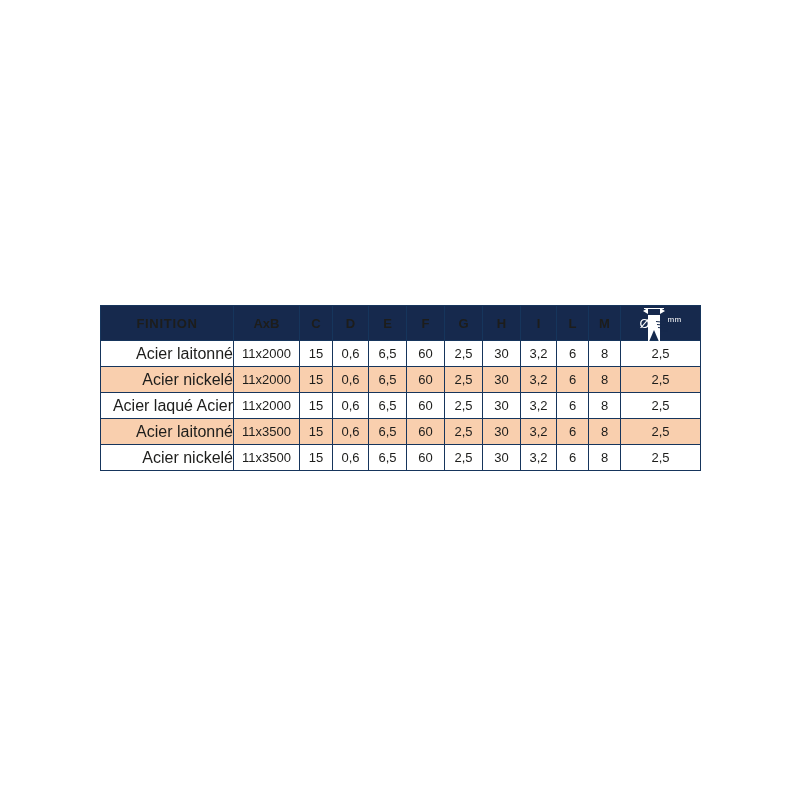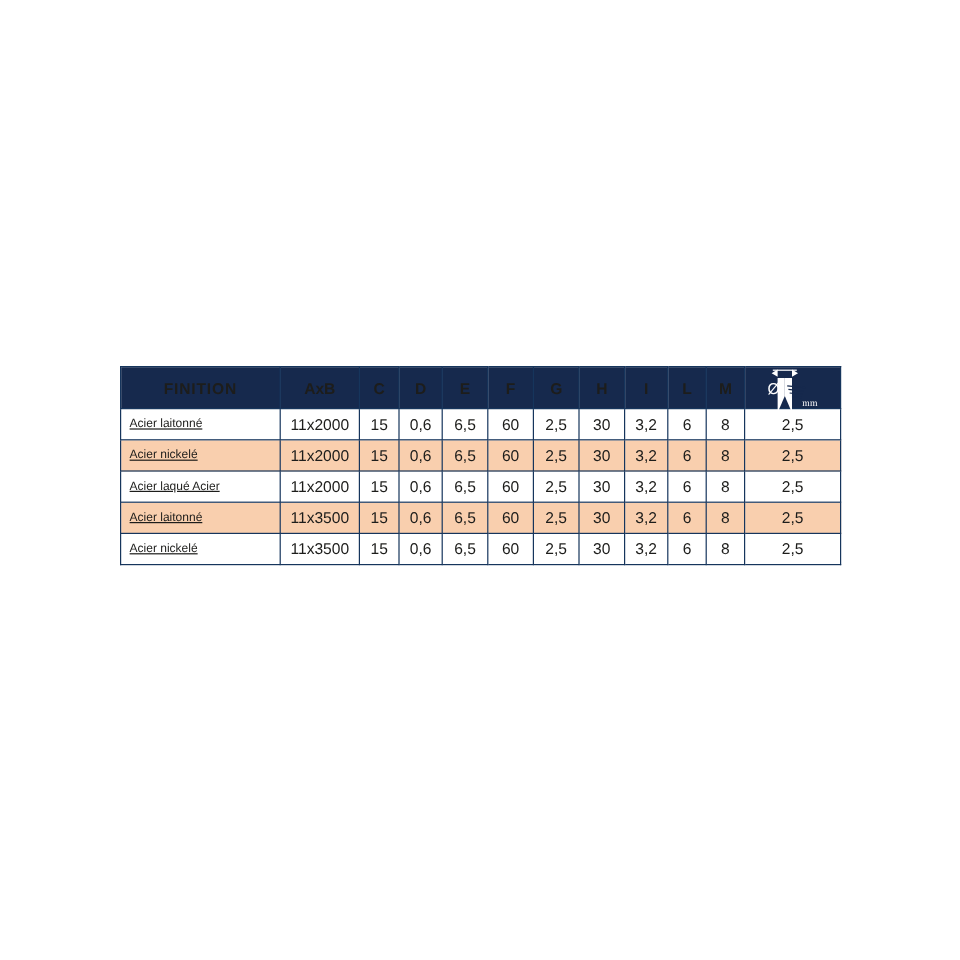--- a/index.html
+++ b/index.html
@@ -62,24 +62,23 @@
 
   th.letter-head {
     font-size: 16px;
   }
 
   th.screw-head {
     position: relative;
   }
 
   tbody td.finition-cell {
-    text-align: left;
+    text-align: right;
     padding-left: 7px;
-    font-size: 10px;
-    text-decoration: underline;
+    font-size: 16px;
   }
 
   tr.alt td {
     background: #f9cfae;
   }
 
   tr.plain td {
     background: #ffffff;
   }
 
@@ -148,26 +147,25 @@
     position: absolute;
     left: 0;
     width: 16px;
     height: 1px;
     background: #16294d;
     transform-origin: left center;
   }
   .mm-label {
     position: absolute;
     right: 2px;
-    bottom: 0px;
+    bottom: 16px;
     font-size: 8px;
     color: #ffffff;
     font-weight: normal;
     letter-spacing: 0.3px;
-    font-family: Liberation Serif, serif;
   }
   .dia-symbol {
     position: absolute;
     left: 2px;
     top: 10px;
     font-size: 13px;
     color: #ffffff;
     font-weight: normal;
   }
 </style>

